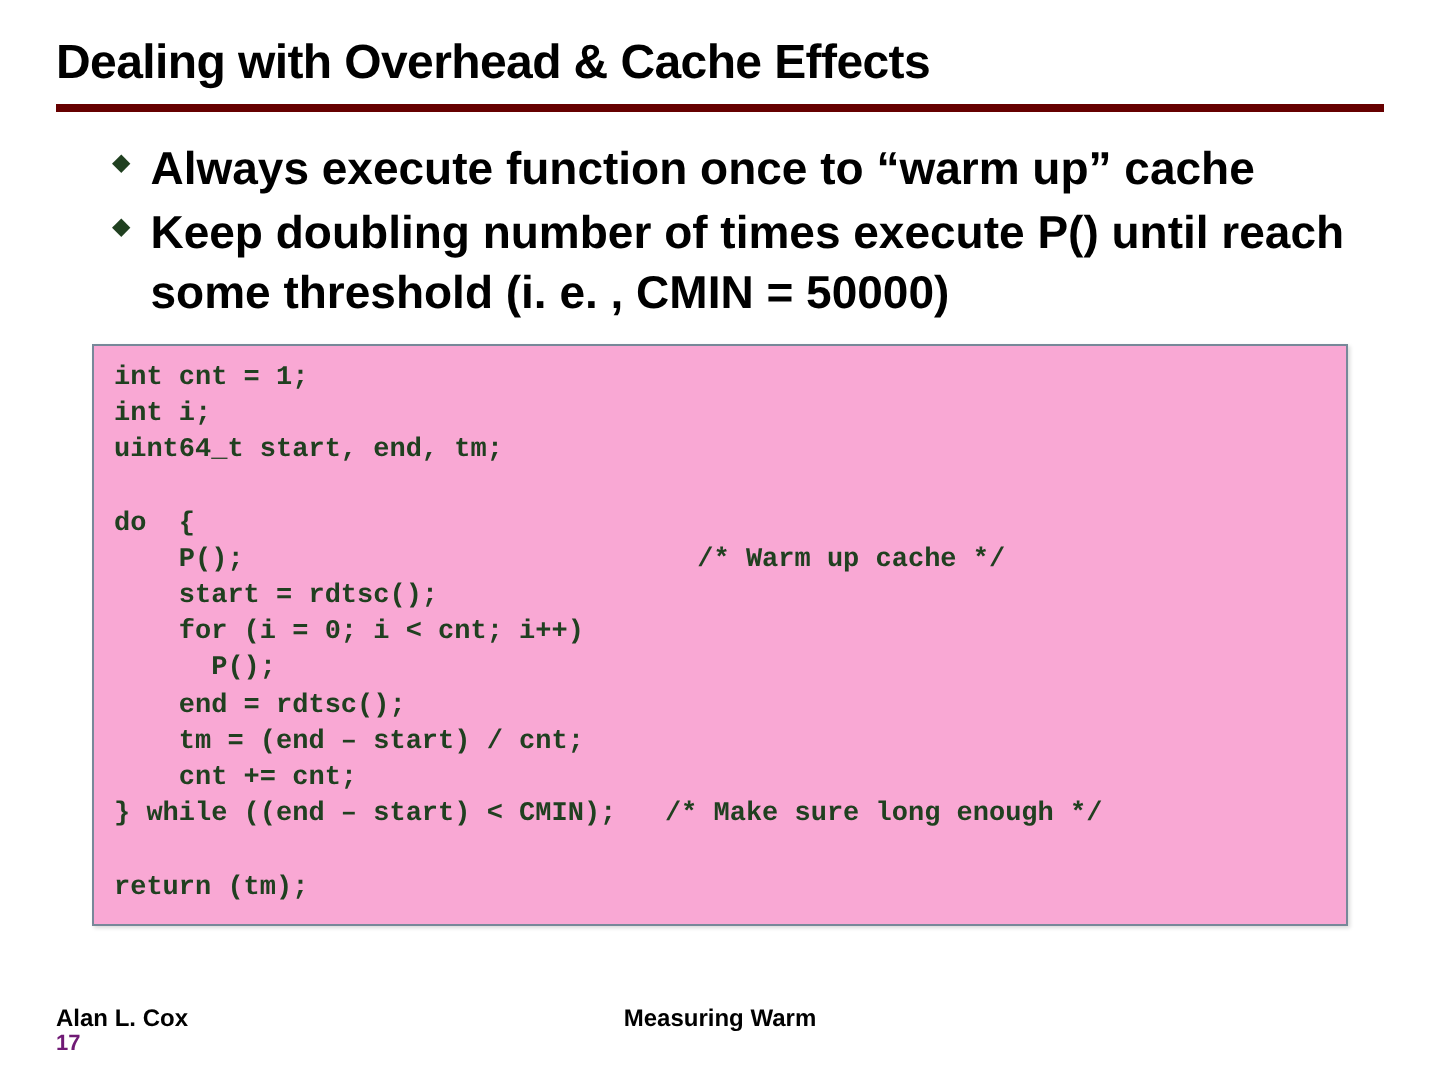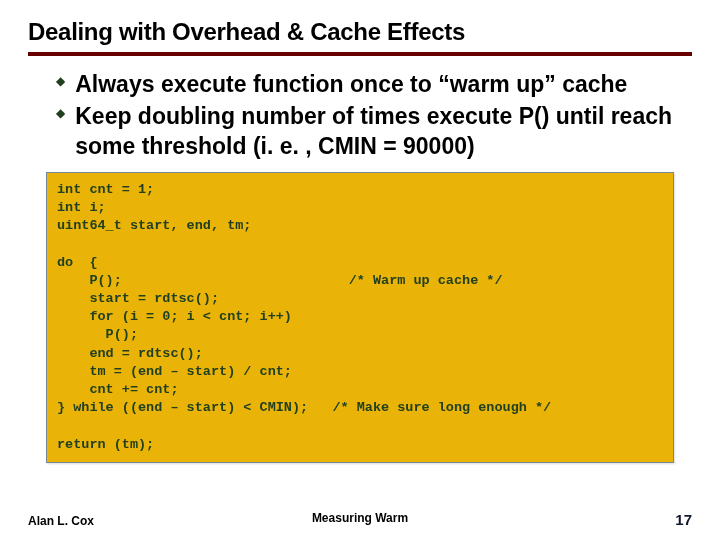--- a/index.html
+++ b/index.html
@@ -47,62 +47,62 @@
     flex-shrink: 0;
   }
   .bullet-text {
     font-size: 23px;
     font-weight: bold;
     color: #000;
     line-height: 1.3;
   }
   .code-box {
     margin: 6px 18px 0 18px;
-    background: #eab308;
+    background: #f9a8d4;
     border: 1px solid #789;
     padding: 8px 10px;
     font-family: "Courier New", monospace;
     font-size: 13.5px;
     font-weight: bold;
     color: #204020;
     line-height: 1.35;
     white-space: pre;
     box-shadow: 1px 1px 2px rgba(0,0,0,0.15);
   }
   .footer {
     position: absolute;
     bottom: 12px;
     left: 28px;
     right: 28px;
     display: flex;
-    justify-content: space-between;
     align-items: baseline;
     font-size: 12px;
     font-weight: bold;
+    flex-direction: column;
   }
   .footer-left { color: #000; }
   .footer-center { position: absolute; left: 50%; transform: translateX(-50%); color: #000; }
-  .footer-right { color: #0f172a; font-size: 15px; }
+  .footer-right { color: #701a75; font-size: 11px; }
 </style>
 </head>
 <body>
 
 <div class="slide">
 
   <div class="title">Dealing with Overhead &amp; Cache Effects</div>
   <div class="underline"></div>
 
   <div class="bullets">
     <div class="bullet-row">
       <span class="bullet-marker">◆</span>
       <span class="bullet-text">Always execute function once to “warm up” cache</span>
     </div>
     <div class="bullet-row">
       <span class="bullet-marker">◆</span>
-      <span class="bullet-text">Keep doubling number of times execute P() until reach some threshold (i. e. , CMIN = 90000)</span>
+      <span class="bullet-text">Keep doubling number of times execute P() until reach some threshold (i. e. , CMIN = 50000)</span>
     </div>
   </div>
 
   <div class="code-box">int cnt = 1;
 int i;
 uint64_t start, end, tm;
 
 do  {
     P();                            /* Warm up cache */
     start = rdtsc();

